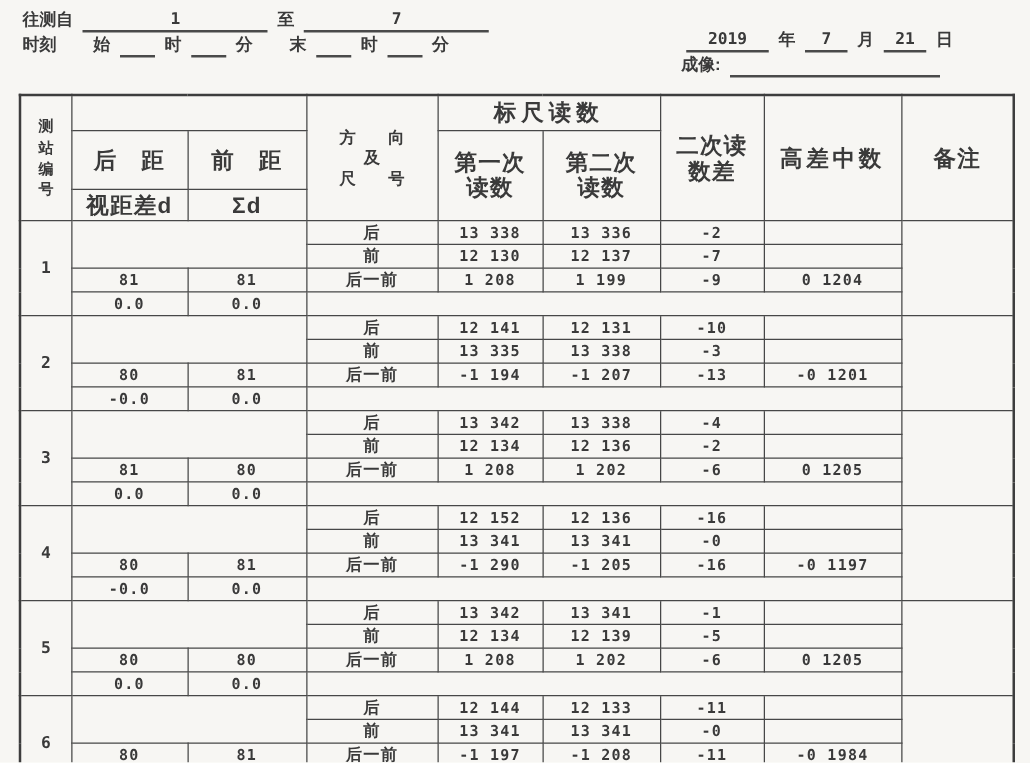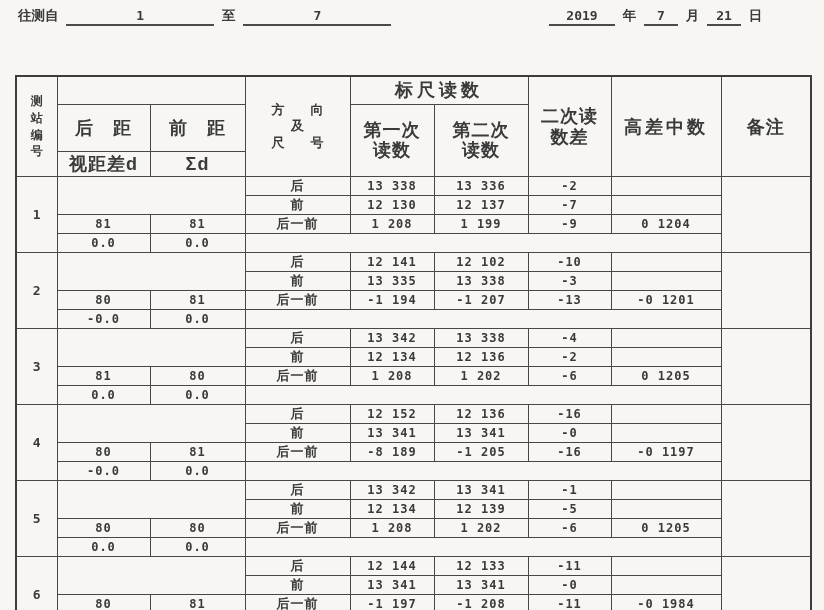--- a/index.html
+++ b/index.html
@@ -1,21 +1,21 @@
 <!DOCTYPE html>
 <html><head>
 <meta charset="utf-8">
 <style>
   html,body{margin:0;padding:0;}
   .page{position:relative;width:824px;height:610px;background:#f7f6f3;color:#3a3a3a;
         font-family:"Liberation Sans",sans-serif;font-weight:bold;overflow:hidden;padding-left:14px;}
   
   .tophdr{position:absolute;top:6px;left:0;width:824px;font-size:13.5px;}
   .tl{position:absolute;left:18px;top:0;width:500px;}
-  .tr{position:absolute;left:545px;top:0;width:268px;}
+  .tr{position:absolute;left:545px;top:16px;width:268px;}
   .tline{height:20px;line-height:20px;white-space:nowrap;}
   .u{display:inline-block;border-bottom:2px solid #4a4a4a;text-align:center;
      height:16px;line-height:16px;vertical-align:bottom;margin:0 4px;
      font-family:"DejaVu Sans Mono","Liberation Mono",monospace;font-size:13px;}
   .u-lg{width:148px;} .u-md{width:66px;} .u-sm{width:34px;} .u-xs{width:28px;} .u-wx{width:168px;}
   .gap{display:inline-block;width:22px;}
   
   table.sheet{position:absolute;left:15px;top:75px;width:795px;border-collapse:collapse;
         table-layout:fixed;border:2px solid #3d3d3d;}
   table.sheet td{border:1px solid #474747;padding:0 2px;text-align:center;vertical-align:middle;
@@ -37,29 +37,48 @@
 <div class="page">
 
   <div class="tophdr">
     <div class="tl">
       <div class="tline">
         <span>往测自</span>
         <span class="u u-lg">1</span>
         <span>至</span>
         <span class="u u-lg">7</span>
       </div>
+      <div class="tline">
+        <span>时刻</span>
+        <span class="gap"></span>
+        <span>始</span>
+        <span class="u u-xs"></span>
+        <span>时</span>
+        <span class="u u-xs"></span>
+        <span>分</span>
+        <span class="gap"></span>
+        <span>末</span>
+        <span class="u u-xs"></span>
+        <span>时</span>
+        <span class="u u-xs"></span>
+        <span>分</span>
+      </div>
     </div>
     <div class="tr">
       <div class="tline">
         <span class="u u-md">2019</span>
         <span>年</span>
         <span class="u u-sm">7</span>
         <span>月</span>
         <span class="u u-sm">21</span>
         <span>日</span>
+      </div>
+      <div class="tline">
+        <span>成像:</span>
+        <span class="u u-wx"></span>
       </div>
     </div>
   </div>
 
   <table class="sheet">
     <colgroup>
       <col style="width:41px">
         <col style="width:93px">
         <col style="width:95px">
       <col style="width:105px">
@@ -129,21 +148,21 @@
         <tr class="r-d">
           <td class="c-num">0.0</td>
           <td class="c-num">0.0</td>
           <td colspan="5"></td>
         </tr>
         <tr class="r-a">
           <td class="c-station" rowspan="4">2</td>
           <td rowspan="2" colspan="2"></td>
           <td class="c-label">后</td>
           <td class="c-num">12 141</td>
-          <td class="c-num">12 102</td>
+          <td class="c-num">12 131</td>
           <td class="c-num">-10</td>
           <td class="c-num"></td>
           <td rowspan="4"></td>
         </tr>
         <tr class="r-b">
           <td class="c-label">前</td>
           <td class="c-num">13 335</td>
           <td class="c-num">13 338</td>
           <td class="c-num">-3</td>
           <td class="c-num"></td>
@@ -207,21 +226,21 @@
           <td class="c-label">前</td>
           <td class="c-num">13 341</td>
           <td class="c-num">13 341</td>
           <td class="c-num">-0</td>
           <td class="c-num"></td>
         </tr>
         <tr class="r-c">
           <td class="c-num">80</td>
           <td class="c-num">81</td>
           <td class="c-label">后一前</td>
-          <td class="c-num">-8 189</td>
+          <td class="c-num">-1 290</td>
           <td class="c-num">-1 205</td>
           <td class="c-num">-16</td>
           <td class="c-num">-0 1197</td>
         </tr>
         <tr class="r-d">
           <td class="c-num">-0.0</td>
           <td class="c-num">0.0</td>
           <td colspan="5"></td>
         </tr>
         <tr class="r-a">

